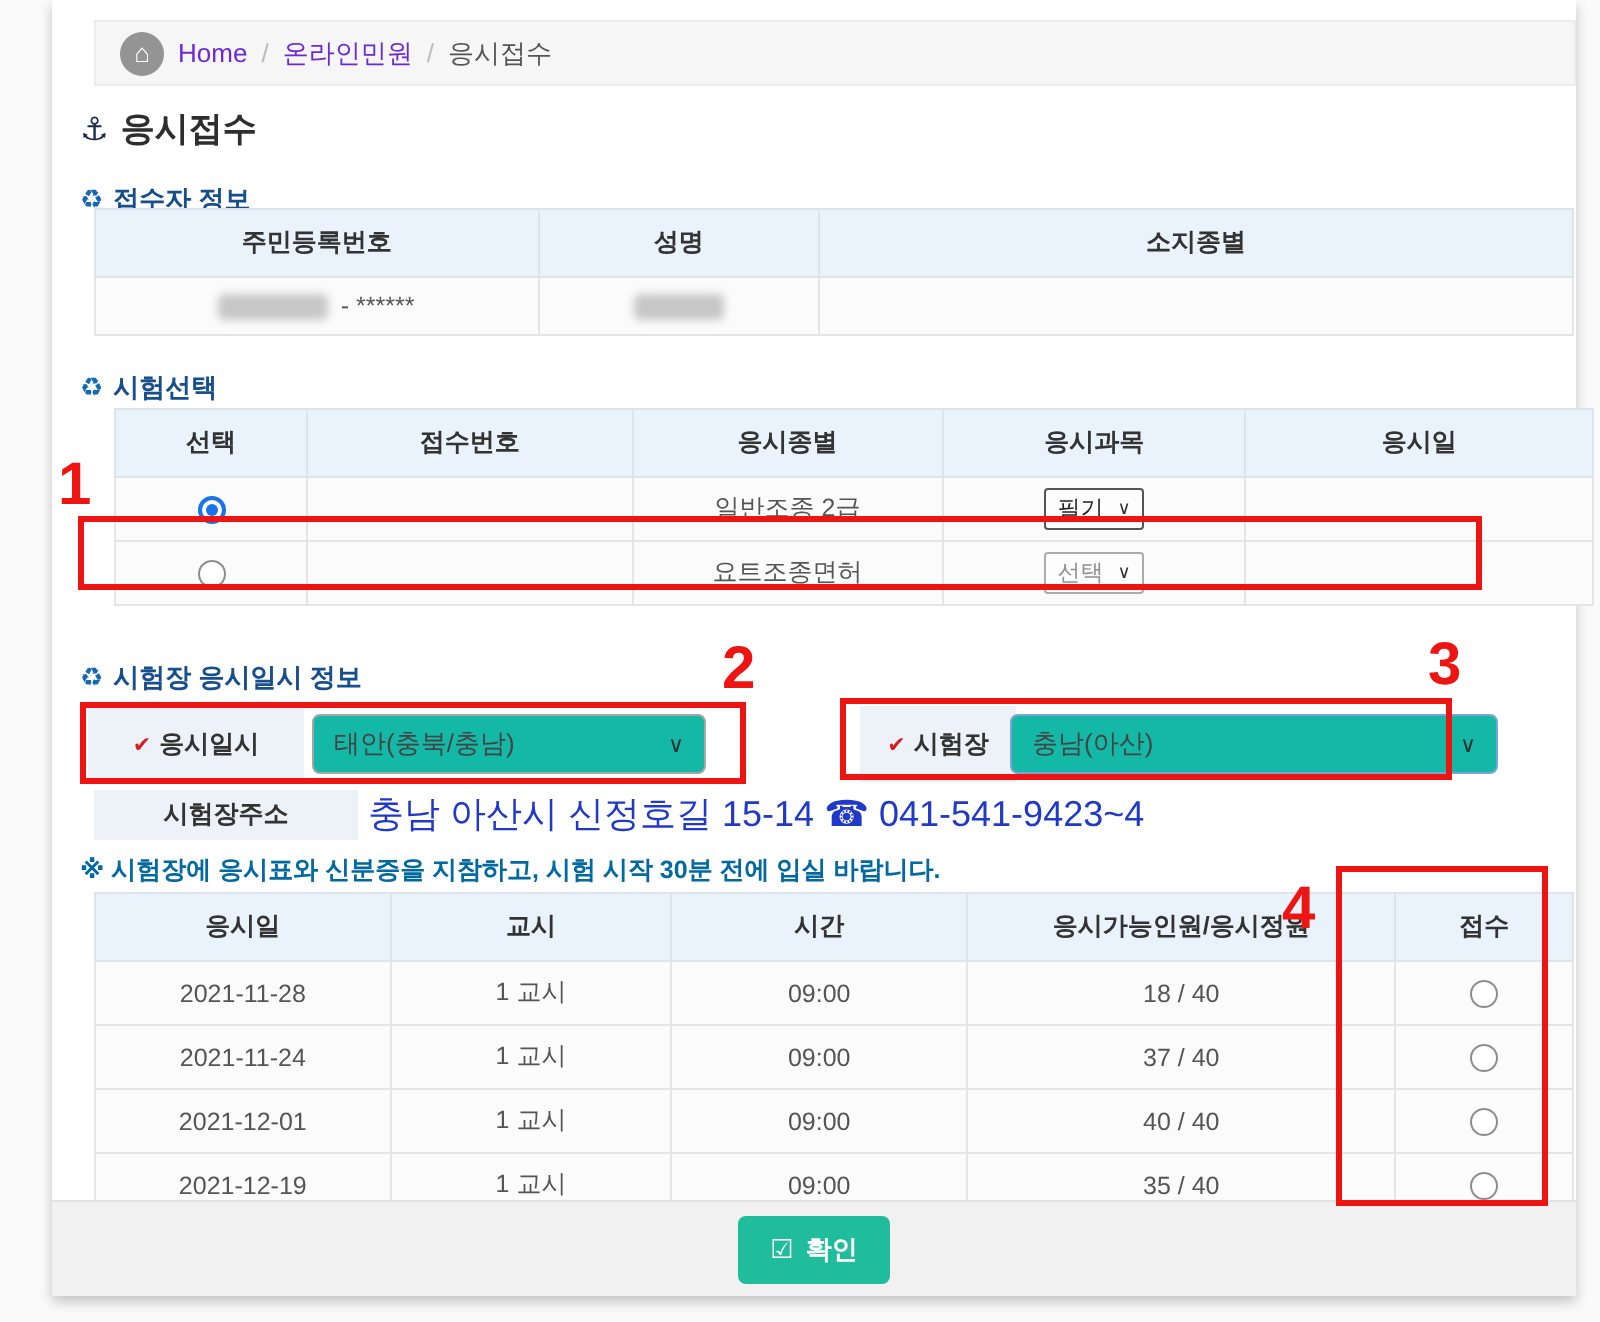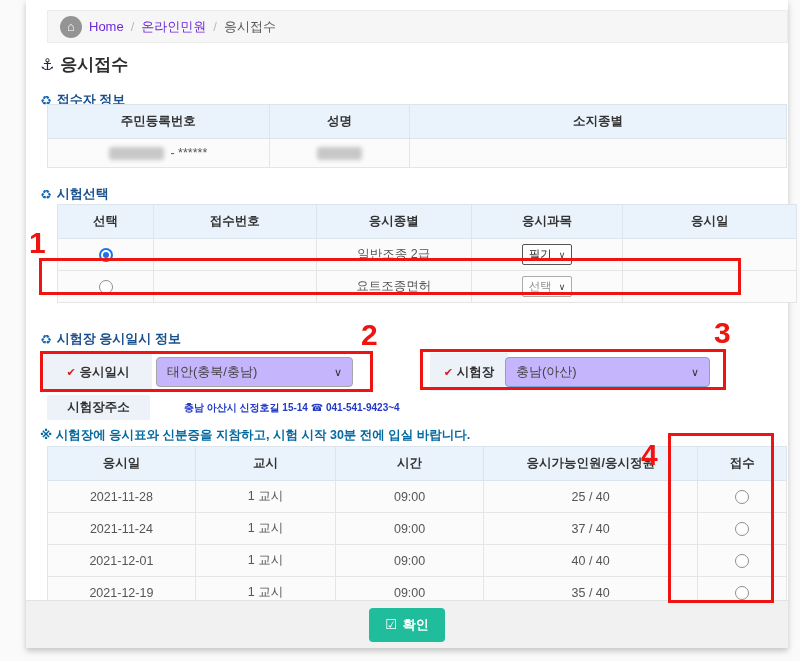--- a/index.html
+++ b/index.html
@@ -86,27 +86,27 @@
   .mini-select .chev { font-size:9px; color:#333; }
 
   
   .label-cell {
     background:#edf1f8; display:flex; align-items:center; justify-content:center;
     gap:4px; font-size:12.5px; font-weight:bold; color:#333;
   }
   .req-check { color:#d61f1f; font-size:11px; }
   .big-select {
     display:flex; align-items:center; justify-content:space-between;
-    border:1px solid #a6a6a6; border-radius:4px; background:#c4b5fd;
+    border:1px solid #a6a6a6; border-radius:4px; background:#14b8a6;
     padding:0 10px; font-size:13px; color:#444; height:30px; cursor:pointer;
   }
   .big-select.bluish { border-color:#7aa4d6; }
   .big-select .chev { font-size:11px; color:#333; }
 
-  .address-text { font-size:10px; font-weight:bold; color:#2039c8; line-height:25px; }
+  .address-text { font-size:18px; font-weight:normal; color:#2039c8; line-height:25px; }
   .notice { font-size:12.5px; font-weight:bold; color:#0369a1; }
 
   
   .footer {
     left:0; top:600px; width:762px; height:48px; background:#f1f1f1;
     border-top:1px solid #e2e2e2; display:flex; align-items:center; justify-content:center;
   }
   .confirm-btn {
     display:flex; align-items:center; gap:6px; border:none; cursor:pointer;
     background:#1fbd9c; color:#fff; font-size:13px; font-weight:bold;
@@ -227,26 +227,26 @@
   </div>
   <div class="abs big-select" style="left:130px; top:357px; width:197px;">
     <span>태안(충북/충남)</span>
     <span class="chev">∨</span>
   </div>
 
   <div class="abs label-cell" style="left:404px; top:353px; width:78px; height:38px;">
     <span class="req-check">✔</span>
     <span>시험장</span>
   </div>
-  <div class="abs big-select bluish" style="left:479px; top:357px; width:205px;">
+  <div class="abs big-select bluish" style="left:479px; top:357px; width:244px;">
     <span>충남(아산)</span>
     <span class="chev">∨</span>
   </div>
 
-  <div class="abs label-cell" style="left:21px; top:395px; width:103px; height:25px;">
+  <div class="abs label-cell" style="left:21px; top:395px; width:132px; height:25px;">
     <span>시험장주소</span>
   </div>
   <div class="abs address-text" style="left:158px; top:395px;">
     <span>충남 아산시 신정호길 15-14</span>
     <span>☎</span>
     <span>041-541-9423~4</span>
   </div>
 
   <div class="abs notice" style="left:14px; top:427px;">※ 시험장에 응시표와 신분증을 지참하고, 시험 시작 30분 전에 입실 바랍니다.</div>
 
@@ -265,21 +265,21 @@
         <th>시간</th>
         <th>응시가능인원/응시정원</th>
         <th>접수</th>
       </tr>
     </thead>
     <tbody>
       <tr>
         <td>2021-11-28</td>
         <td>1 교시</td>
         <td>09:00</td>
-        <td>25 / 40</td>
+        <td>18 / 40</td>
         <td><span class="radio"></span></td>
       </tr>
       <tr>
         <td>2021-11-24</td>
         <td>1 교시</td>
         <td>09:00</td>
         <td>37 / 40</td>
         <td><span class="radio"></span></td>
       </tr>
       <tr>

